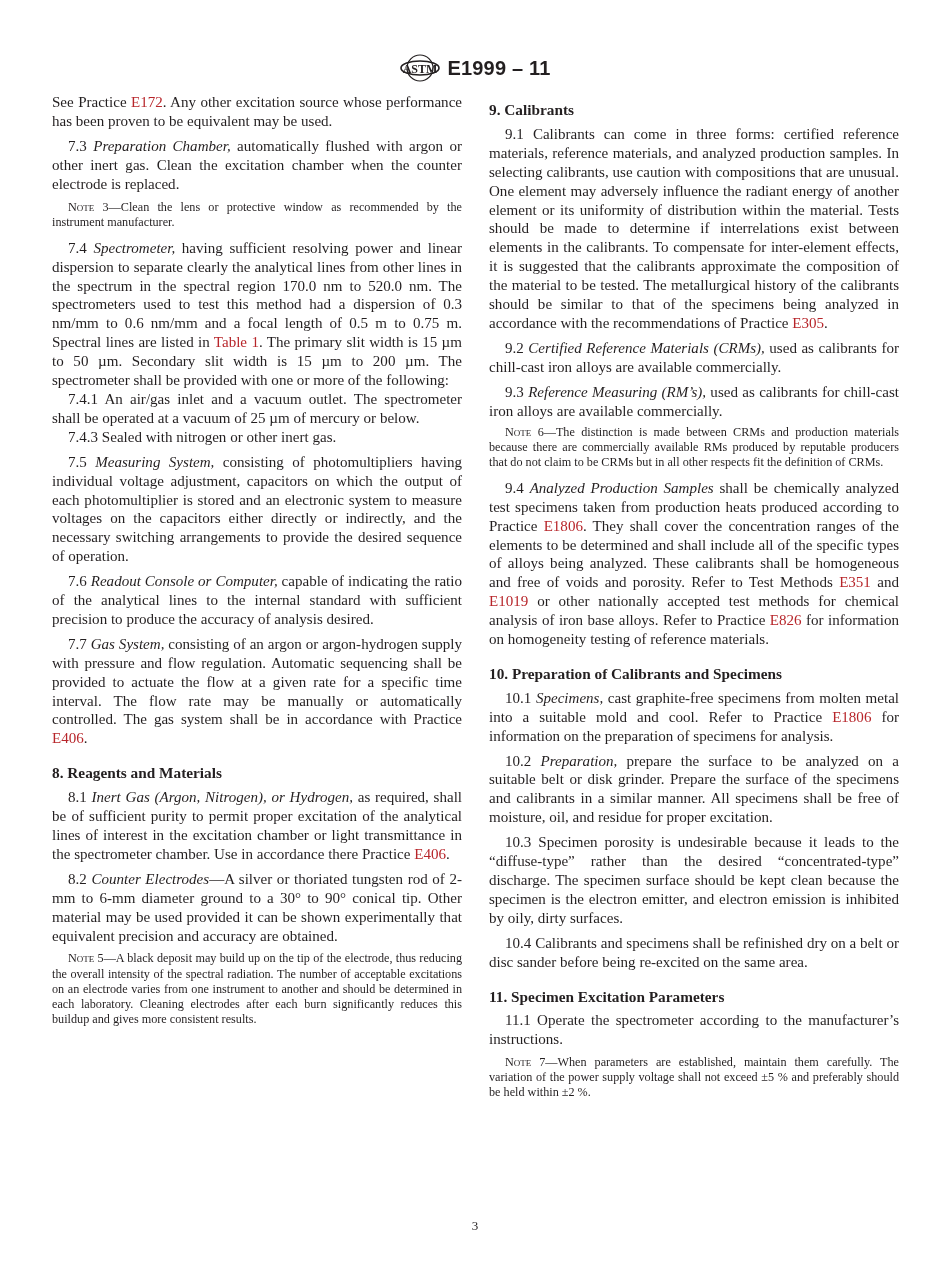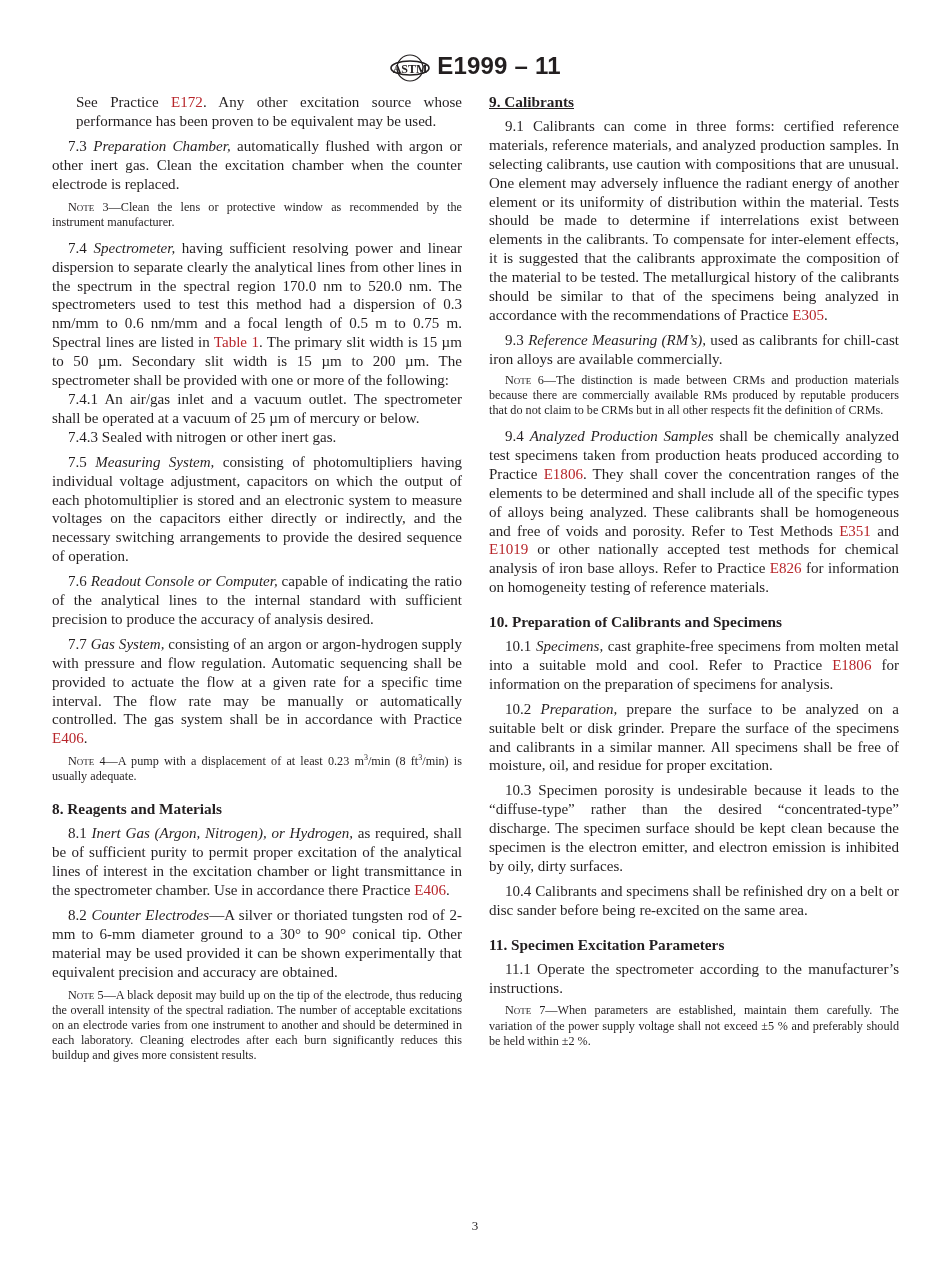--- a/index.html
+++ b/index.html
@@ -1,32 +1,32 @@
 <!DOCTYPE html>
 <html><head>
 <meta charset="utf-8">
 <style>
   html, body { margin: 0; padding: 0; background: #ffffff; }
   body { width: 950px; height: 1272px; position: relative; overflow: hidden;
          font-family: "Liberation Serif", "DejaVu Serif", serif; color: #231f20; }
   .header { position: absolute; top: 52px; left: 0; width: 950px; text-align: center; height: 34px; }
-  .header-inner { display: inline-flex; align-items: flex-start; gap: 6px; }
+  .header-inner { display: inline-flex; align-items: center; gap: 6px; }
   .logo { width: 42px; height: 32px; }
-  .doc-id { font-family: "Liberation Sans", "DejaVu Sans", sans-serif; font-weight: bold; font-size: 24px; letter-spacing: 0.2px; color: #231f20; }
+  .doc-id { font-family: "Liberation Sans", "DejaVu Sans", sans-serif; font-weight: bold; font-size: 20px; letter-spacing: 0.2px; color: #231f20; }
   .col { position: absolute; top: 93px; width: 410px; font-size: 15.05px; line-height: 18.9px; }
   .col.left { left: 52px; }
   .col.right { left: 489px; }
   p { margin: 0; text-align: justify; }
   .para { text-indent: 16px; margin-bottom: 6px; }
-  .para.first { text-indent: 0; margin-left: 24px; }
+  .para.first { text-indent: 0; }
   .para.tight { margin-bottom: 0; }
   .note { font-size: 12.2px; line-height: 15.1px; text-indent: 16px; margin: 4px 0 9px 0; text-align: justify; }
   .note .nlabel { font-variant: small-caps; }
   .heading { font-weight: bold; font-size: 15.3px; margin: 16px 0 5px 0; text-align: left; }
-  .heading.top { margin-top: 0; text-decoration: underline; }
+  .heading.top { margin-top: 8px; }
   i { font-style: italic; }
   .link { color: #b7252a; cursor: pointer; }
   sup { font-size: 8px; line-height: 0; }
   .page-num { position: absolute; top: 1218px; left: 0; width: 950px; text-align: center; font-size: 13px; }
 </style>
 </head>
 <body>
 
 <div class="header">
   <div class="header-inner">
@@ -50,36 +50,36 @@
   <p class="para tight">7.4.1 An air/gas inlet and a vacuum outlet. The spectrometer shall be operated at a vacuum of 25 µm of mercury or below.</p>
   <p class="para">7.4.3 Sealed with nitrogen or other inert gas.</p>
 
   <p class="para"><span>7.5 </span><i>Measuring System,</i><span> consisting of photomultipliers having individual voltage adjustment, capacitors on which the output of each photomultiplier is stored and an electronic system to measure voltages on the capacitors either directly or indirectly, and the necessary switching arrangements to provide the desired sequence of operation.</span></p>
 
   <p class="para"><span>7.6 </span><i>Readout Console or Computer,</i><span> capable of indicating the ratio of the analytical lines to the internal standard with sufficient precision to produce the accuracy of analysis desired.</span></p>
 
   <p class="para"><span>7.7 </span><i>Gas System,</i><span> consisting of an argon or argon-hydrogen supply with pressure and flow regulation. Automatic sequencing shall be provided to actuate the flow at a given rate for a specific time interval. The flow rate may be manually or automatically controlled. The gas system shall be in accordance with Practice </span><span class="link">E406</span><span>.</span></p>
 
 
-  <p class="note"><span class="nlabel">Note 4</span><span>—A pump with a displacement of at least 0.23 m</span><sup>3</sup><span>/min (8 ft</span><sup>3</sup><span>/min) is usually adequate.</span></p>
 
   <p class="heading">8. Reagents and Materials</p>
 
   <p class="para"><span>8.1 </span><i>Inert Gas (Argon, Nitrogen), or Hydrogen,</i><span> as required, shall be of sufficient purity to permit proper excitation of the analytical lines of interest in the excitation chamber or light transmittance in the spectrometer chamber. Use in accordance there Practice </span><span class="link">E406</span><span>.</span></p>
 
   <p class="para"><span>8.2 </span><i>Counter Electrodes</i><span>—A silver or thoriated tungsten rod of 2-mm to 6-mm diameter ground to a 30° to 90° conical tip. Other material may be used provided it can be shown experimentally that equivalent precision and accuracy are obtained.</span></p>
 
   <p class="note"><span class="nlabel">Note 5</span><span>—A black deposit may build up on the tip of the electrode, thus reducing the overall intensity of the spectral radiation. The number of acceptable excitations on an electrode varies from one instrument to another and should be determined in each laboratory. Cleaning electrodes after each burn significantly reduces this buildup and gives more consistent results.</span></p>
 </div>
 
 <div class="col right">
   <p class="heading top">9. Calibrants</p>
 
   <p class="para"><span>9.1 Calibrants can come in three forms: certified reference materials, reference materials, and analyzed production samples. In selecting calibrants, use caution with compositions that are unusual. One element may adversely influence the radiant energy of another element or its uniformity of distribution within the material. Tests should be made to determine if interrelations exist between elements in the calibrants. To compensate for inter-element effects, it is suggested that the calibrants approximate the composition of the material to be tested. The metallurgical history of the calibrants should be similar to that of the specimens being analyzed in accordance with the recommendations of Practice </span><span class="link">E305</span><span>.</span></p>
 
+  <p class="para"><span>9.2 </span><i>Certified Reference Materials (CRMs),</i><span> used as calibrants for chill-cast iron alloys are available commercially.</span></p>
 
   <p class="para tight"><span>9.3 </span><i>Reference Measuring (RM’s),</i><span> used as calibrants for chill-cast iron alloys are available commercially.</span></p>
 
   <p class="note"><span class="nlabel">Note 6</span><span>—The distinction is made between CRMs and production materials because there are commercially available RMs produced by reputable producers that do not claim to be CRMs but in all other respects fit the definition of CRMs.</span></p>
 
   <p class="para"><span>9.4 </span><i>Analyzed Production Samples</i><span> shall be chemically analyzed test specimens taken from production heats produced according to Practice </span><span class="link">E1806</span><span>. They shall cover the concentration ranges of the elements to be determined and shall include all of the specific types of alloys being analyzed. These calibrants shall be homogeneous and free of voids and porosity. Refer to Test Methods </span><span class="link">E351</span><span> and </span><span class="link">E1019</span><span> or other nationally accepted test methods for chemical analysis of iron base alloys. Refer to Practice </span><span class="link">E826</span><span> for information on homogeneity testing of reference materials.</span></p>
 
   <p class="heading">10. Preparation of Calibrants and Specimens</p>
 
   <p class="para"><span>10.1 </span><i>Specimens,</i><span> cast graphite-free specimens from molten metal into a suitable mold and cool. Refer to Practice </span><span class="link">E1806</span><span> for information on the preparation of specimens for analysis.</span></p>

